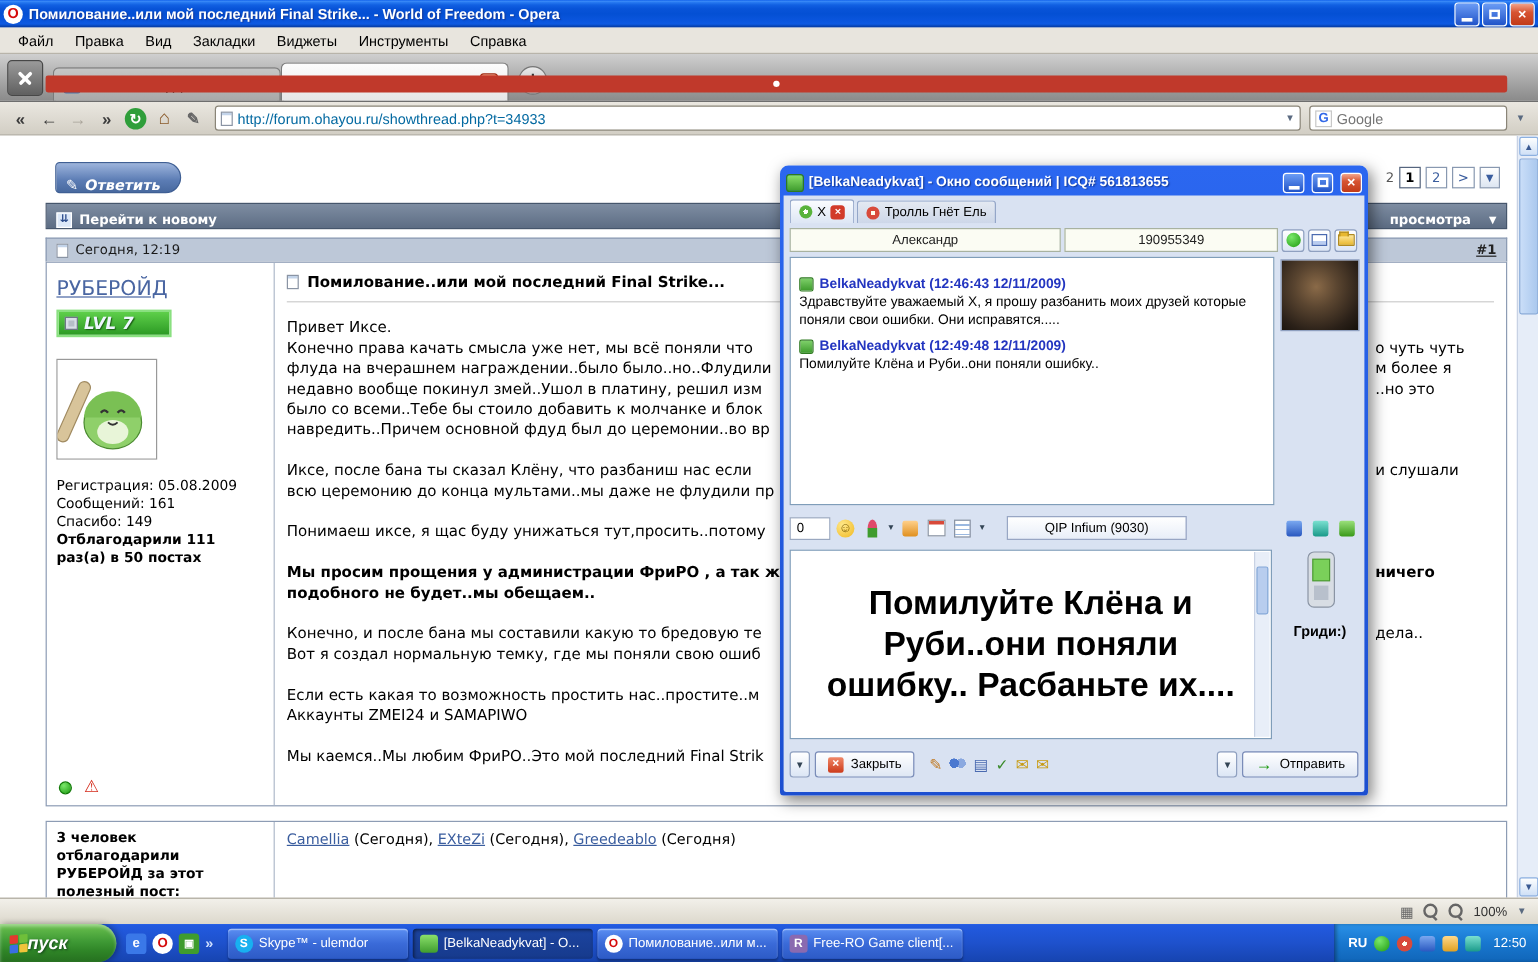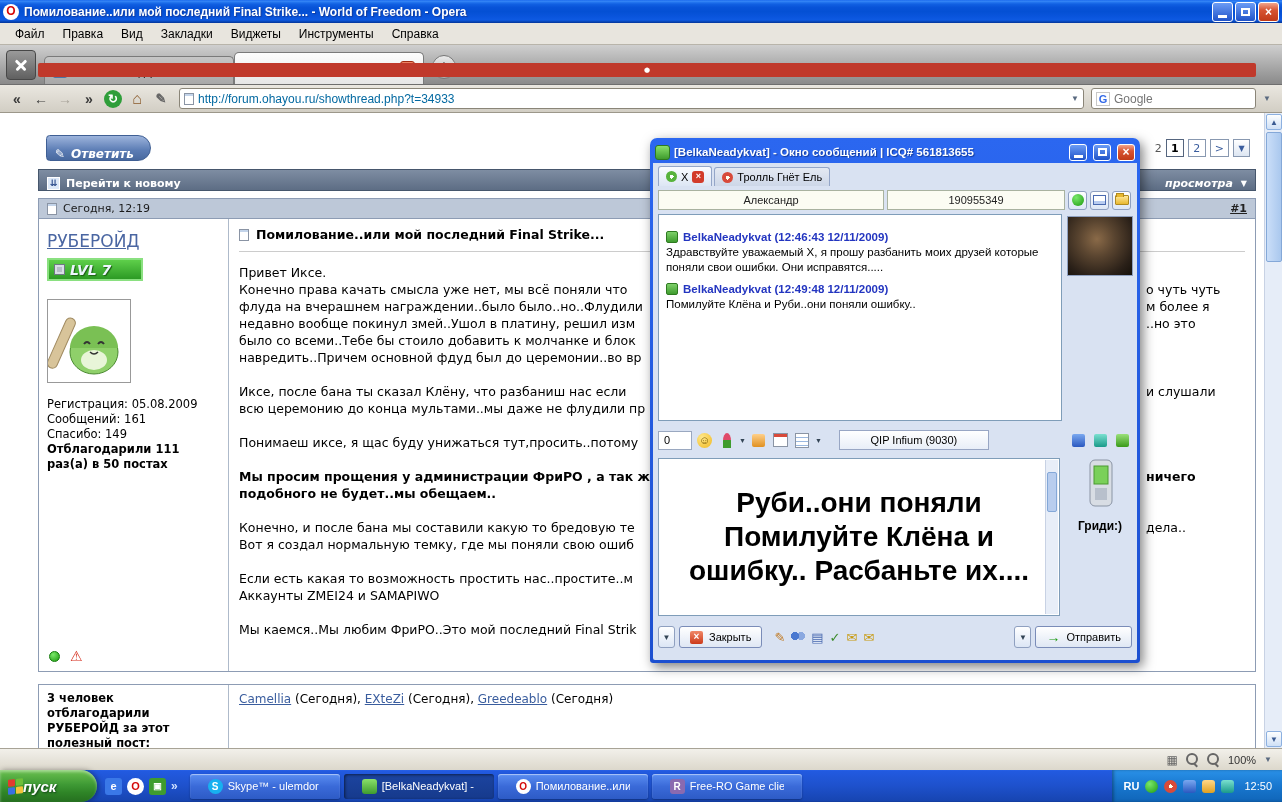--- a/index.html
+++ b/index.html
@@ -110,21 +110,21 @@
   .pag-box.current { color:#000; font-weight:bold; border-color:#55657e; }
   .pag-drop { width:17px; height:18px; border:1px solid #8898b0; background:linear-gradient(#fff,#dde6f2);
     display:flex; align-items:center; justify-content:center; font-size:8px; color:#3a5d9e; }
   .pag-drop::before{content:"▼";}
 
   .goto-bar { height:22px; background:linear-gradient(#7e8da2,#5d6d84); border:1px solid #46566c;
     display:flex; align-items:flex-end; padding:0 8px; gap:6px; color:#fff; font-weight:bold; font-size:11px; }
   .goto-ico { width:13px; height:13px; background:#dce8f8; border:1px solid #fff; color:#2a4a8a;
     font-size:9px; line-height:11px; text-align:center; font-weight:bold; }
   .goto-ico::before{content:"⇊";}
-  .view-opts { margin-left:auto; display:flex; align-items:center; gap:8px;font-style:italic; }
+  .view-opts { margin-left:auto; display:flex; align-items:center; gap:15px; }
   .view-opts .drop-arrow::before{ color:#fff; }
 
   .date-bar { margin-top:7px; height:20px; background:#bdc8d8; border:1px solid #8d9cb4; border-bottom:none;
     display:flex; align-items:center; padding:0 8px; gap:6px; font-size:11px; color:#1a1a1a; }
   .post-num { margin-left:auto; color:#222; text-decoration:underline; font-weight:bold; }
 
   .post-row { display:flex; border:1px solid #8d9cb4; height:454px; background:#fff; }
   .user-col { width:190px; flex:none; border-right:1px solid #aebaca; position:relative; padding:12px 8px; }
   .author-name { color:#4a66a2; font-size:17px; text-decoration:underline; display:inline-block; }
   .lvl-badge { margin-top:7px; width:96px; height:23px; background:linear-gradient(#5ecf4a,#2c9a24);
@@ -280,21 +280,21 @@
   .ql-ico { width:17px; height:17px; border-radius:3px; font-size:11px; font-weight:bold; color:#fff;
     display:flex; align-items:center; justify-content:center; }
   .ql-ico.blue { background:#3a78e8; } .ql-ico.blue::before{content:"e";}
   .ql-ico.opera { background:#fff; color:#d40a0a; border-radius:50%; } .ql-ico.opera::before{content:"O";}
   .ql-ico.green { background:#3f9c2e; } .ql-ico.green::before{content:"▣"; font-size:9px;}
   .ql-more { color:#cfe0ff; font-weight:bold; }
   .ql-more::before{content:"»";}
   .task-btn { width:150px; height:25px; margin-left:4px; border-radius:3px; flex:none;
     background:linear-gradient(#5a8ef2,#3a6ad8 50%,#2d5bc6);
     box-shadow:inset 0 1px 1px rgba(255,255,255,.5), 0 1px 2px rgba(0,0,0,.3);
-    display:flex; align-items:center; gap:5px; padding:0 18px; color:#fff; font-size:11px; }
+    display:flex; align-items:center; gap:5px; padding:0 6px; color:#fff; font-size:11px; }
   .task-btn.active { background:linear-gradient(#1c44a0,#163a8c); box-shadow:inset 1px 1px 3px rgba(0,0,0,.55); }
   .task-ico { width:15px; height:15px; border-radius:3px; flex:none; font-size:10px; font-weight:bold;
     display:flex; align-items:center; justify-content:center; color:#fff; }
   .task-ico.skype { background:#18b0f0; border-radius:50%; } .task-ico.skype::before{content:"S";}
   .task-ico.qip { background:linear-gradient(#8ae06a,#3f9c2e); }
   .task-ico.opera { background:#fff; color:#d40a0a; border-radius:50%; } .task-ico.opera::before{content:"O";}
   .task-ico.ro { background:#8a6ab0; } .task-ico.ro::before{content:"R";}
   .task-label { flex:1; white-space:nowrap; overflow:hidden; }
   .tray { margin-left:auto; height:32px; display:flex; align-items:center; gap:6px; padding:0 10px 0 12px;
     background:linear-gradient(180deg,#2a91e8 0%,#1877cf 50%,#1065b8 100%);
@@ -561,22 +561,22 @@
           <span class="tb-icon">
               <span class="sq teal"></span>
             </span>
           <span class="tb-icon">
               <span class="sq green"></span>
             </span>
         </span>
       </div>
 
       <div class="icq-input">
+        <div class="draft-line">Помилуйте Клёна и</div>
         <div class="draft-line">Руби..они поняли</div>
-        <div class="draft-line">Помилуйте Клёна и</div>
         <div class="draft-line">ошибку.. Расбаньте их....</div>
         <div class="input-scroll">
             <div class="input-thumb"></div>
           </div>
       </div>
 
       <div class="icq-side">
         <svg width="40" height="52" viewBox="0 0 40 52">
           <rect x="10" y="2" width="22" height="46" rx="5" fill="#d8dde4" stroke="#8a94a4"></rect>
           <rect x="14" y="8" width="14" height="18" fill="#7ad05a" stroke="#4a9a30"></rect>

